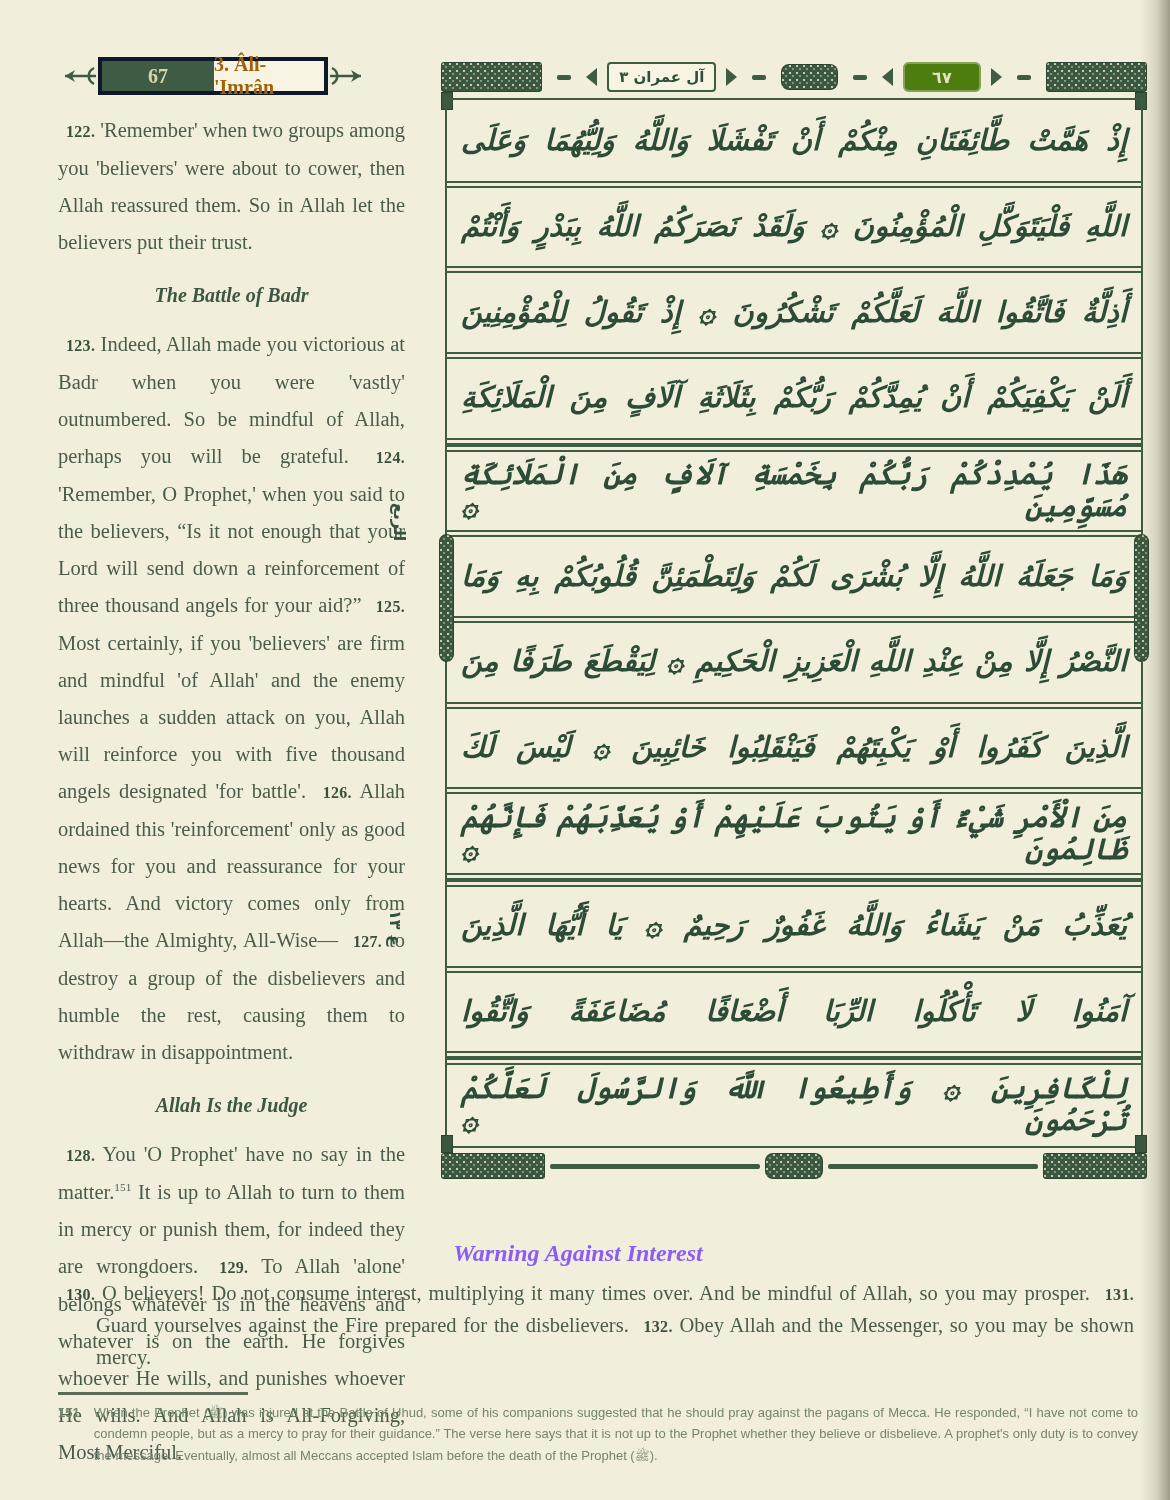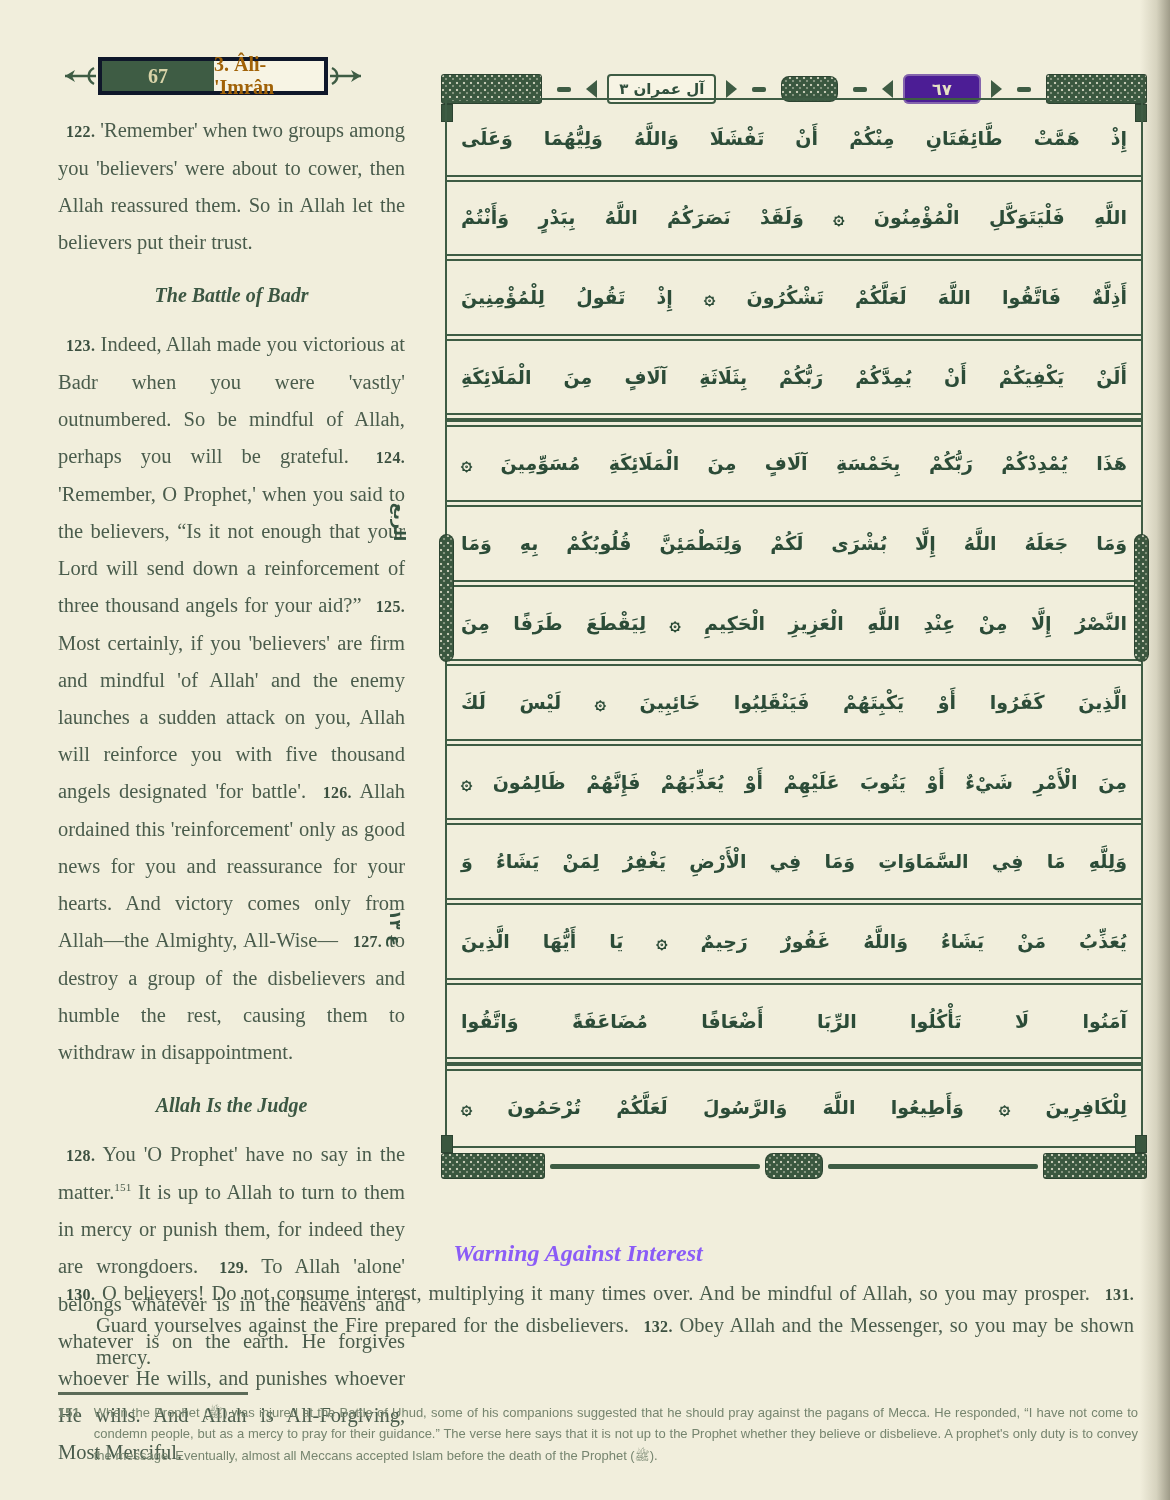--- a/index.html
+++ b/index.html
@@ -30,48 +30,48 @@
   .seg-sup { vertical-align:super; font-size:0.55em; line-height:0; }
   .seg-sym { font-size:0.95em; }
 
   
   .margin-mark { position:absolute; width:44px; height:80px; display:flex; align-items:center; justify-content:center;
     color:#355340; font-family:"DejaVu Sans", sans-serif; font-size:16px; font-weight:700; transform:rotate(90deg); white-space:nowrap; }
 
   
   .quran-frame { position:absolute; left:441px; top:56px; width:706px; height:1128px; }
   .band { position:absolute; left:0; right:0; display:flex; align-items:center; }
-  .band.top { top:12px; height:42px;gap:10px; }
+  .band.top { top:0; height:42px;gap:10px; }
   .band.bottom { bottom:0; height:36px; }
   .dash { flex:1; height:5px; background:#3e5c44; border-radius:2px; margin:0 5px; min-width:14px; }
   .orn { background-color:#3a573f;
     background-image:radial-gradient(circle at 2px 2px, rgba(243,240,220,0.75) 1px, transparent 1.6px),
                      radial-gradient(circle at 5px 5px, rgba(243,240,220,0.4) 1px, transparent 1.6px);
     background-size:7px 7px; box-shadow:inset 0 0 0 1px #2c4331; border-radius:3px; }
   .corner { width:104px; height:30px; position:relative; }
   .corner::after { content:""; position:absolute; width:12px; height:18px; background:#3a573f; box-shadow:inset 0 0 0 1px #2c4331; }
   .corner.tl::after { top:100%; left:0; }
   .corner.tr::after { top:100%; right:0; }
   .corner.bl::after { bottom:100%; left:0; }
   .corner.br::after { bottom:100%; right:0; }
   .orn-small { width:58px; height:26px; border-radius:8px; }
   .clasp { width:0; height:0; border-top:9px solid transparent; border-bottom:9px solid transparent; flex:none; }
   .clasp.pl { border-right:11px solid #3e5c44; }
   .clasp.pr { border-left:11px solid #3e5c44; }
   .cart-w { min-width:96px; height:30px; border:2px solid #3e5c44; background:#f7f4e4; border-radius:4px;
     display:flex; align-items:center; justify-content:center; font-family:"DejaVu Sans", sans-serif;
     font-size:15px; font-weight:700; color:#2f4f3c; padding:0 10px; flex:none; }
-  .cart-g { min-width:78px; height:30px; background:#4c1d95; border-radius:6px; color:#e7e2c4;
+  .cart-g { min-width:78px; height:30px; background:#4d7c0f; border-radius:6px; color:#e7e2c4;
     display:flex; align-items:center; justify-content:center; font-family:"DejaVu Sans", sans-serif;
     font-size:16px; font-weight:700; box-shadow:inset 0 0 0 2px rgba(240,237,218,0.35); flex:none; }
   .frame-body { position:absolute; top:42px; bottom:36px; left:4px; right:4px; border:2px solid #3e5c44;
     display:flex; flex-direction:column; padding:2px 0; }
   .ayah-row { flex:1; display:flex; align-items:center; padding:0 14px; overflow:visible; }
   .ayah-line { width:100%; direction:rtl; text-align:justify; text-align-last:justify;
-    font-family:"DejaVu Sans", sans-serif; font-weight:700; color:#2c4c38; font-size:19px; line-height:1.1; }
+    font-family:"DejaVu Sans", sans-serif; font-weight:700; color:#2c4c38; font-size:29px; line-height:1.1;font-style:italic; }
   .rule { height:7px; border-top:2px solid #3e5c44; border-bottom:2px solid #3e5c44; flex:none; }
   .side-orn { position:absolute; width:15px; height:128px; top:478px; border-radius:8px; z-index:2; }
   .side-orn.left { left:-2px; }
   .side-orn.right { right:-2px; }
 
   
   .warning-heading { position:absolute; left:0; right:30px; top:1240px; text-align:center;
     font-weight:700; font-style:italic; font-size:24px; color:#8b5cf6;padding-left:16px; }
   .warning-para { position:absolute; left:58px; top:1278px; width:1076px; font-size:20.5px; line-height:1.55;
     color:#4a5c4c; text-align:justify; padding-left:38px; text-indent:-38px; }
@@ -166,23 +166,20 @@
         </div>
       <div class="rule"></div>
       <div class="ayah-row">
           <div class="ayah-line">الَّذِينَ كَفَرُوا أَوْ يَكْبِتَهُمْ فَيَنْقَلِبُوا خَائِبِينَ ۞ لَيْسَ لَكَ</div>
         </div>
       <div class="rule"></div>
       <div class="ayah-row">
           <div class="ayah-line">مِنَ الْأَمْرِ شَيْءٌ أَوْ يَتُوبَ عَلَيْهِمْ أَوْ يُعَذِّبَهُمْ فَإِنَّهُمْ ظَالِمُونَ ۞</div>
         </div>
       <div class="rule"></div>
-      <div class="ayah-row">
-          <div class="ayah-line">وَلِلَّهِ مَا فِي السَّمَاوَاتِ وَمَا فِي الْأَرْضِ يَغْفِرُ لِمَنْ يَشَاءُ وَ</div>
-        </div>
       <div class="rule"></div>
       <div class="ayah-row">
           <div class="ayah-line">يُعَذِّبُ مَنْ يَشَاءُ وَاللَّهُ غَفُورٌ رَحِيمٌ ۞ يَا أَيُّهَا الَّذِينَ</div>
         </div>
       <div class="rule"></div>
       <div class="ayah-row">
           <div class="ayah-line">آمَنُوا لَا تَأْكُلُوا الرِّبَا أَضْعَافًا مُضَاعَفَةً وَاتَّقُوا</div>
         </div>
       <div class="rule"></div>
       <div class="rule"></div>

